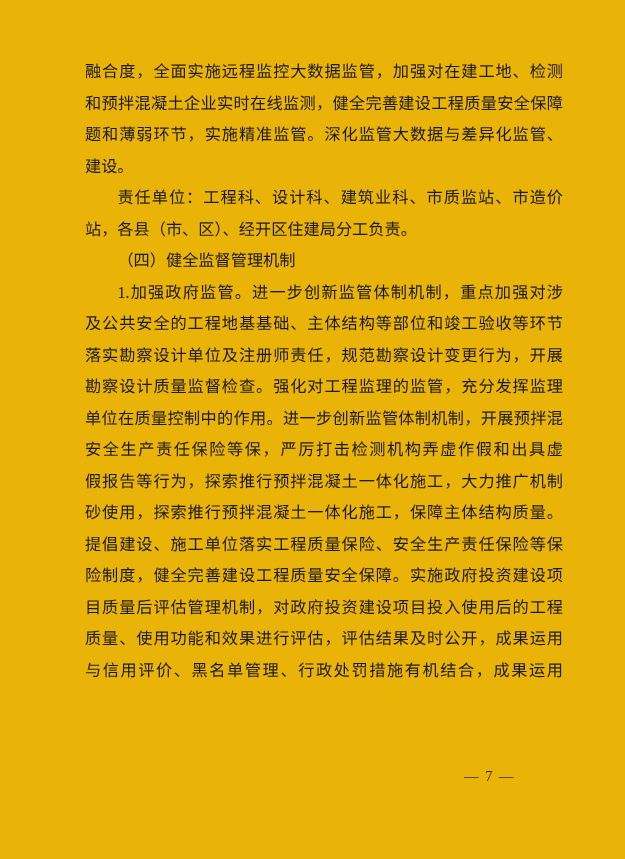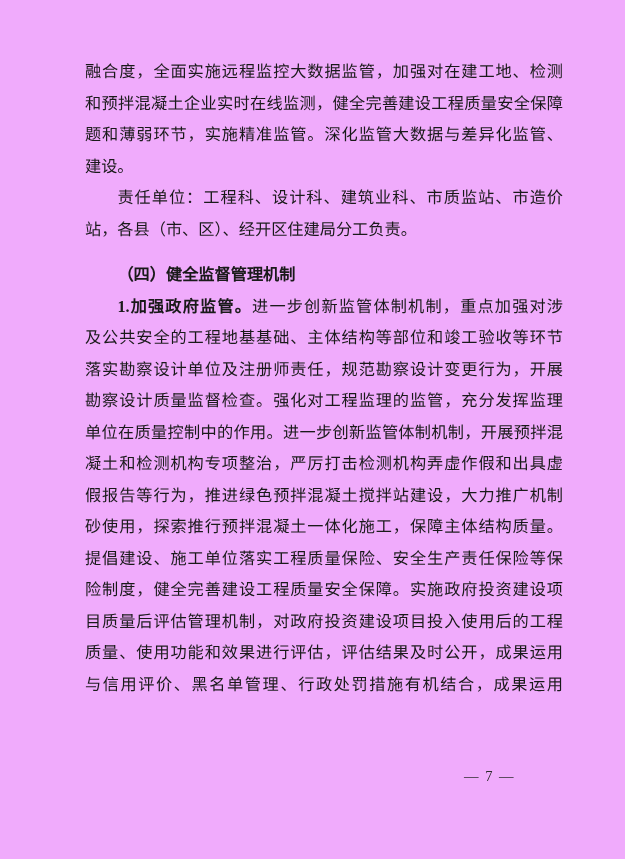--- a/index.html
+++ b/index.html
@@ -4,21 +4,21 @@
 <style>
   html, body {
     margin: 0;
     padding: 0;
     background: #ffffff;
   }
   .page {
     position: relative;
     width: 625px;
     height: 859px;
-    background: #f0abfc;
+    background: #eab308;
     overflow: hidden;
     font-family: "Liberation Serif", "DejaVu Serif", serif;
   }
   .doc-body {
     position: absolute;
     top: 57px;
     left: 85px;
     width: 478px;
     font-size: 16.2px;
     line-height: 31.5px;
@@ -33,25 +33,24 @@
     text-justify: inter-character;
     white-space: normal;
   }
   .doc-line.end {
     text-align-last: left;
   }
   .doc-line.indent {
     text-indent: 2em;
   }
   .doc-line.heading {
-    font-weight: bold;
-    margin-top: 14px;
+    font-weight: normal;
   }
   .bold {
-    font-weight: bold;
+    font-weight: normal;
   }
   .page-number {
     position: absolute;
     top: 766px;
     right: 110px;
     font-size: 14.5px;
     line-height: 20px;
     color: #2a2a2a;
     letter-spacing: 1.5px;
     white-space: pre;
@@ -67,22 +66,22 @@
       <div class="doc-line">题和薄弱环节，实施精准监管。深化监管大数据与差异化监管、</div>
       <div class="doc-line end">建设。</div>
       <div class="doc-line indent">责任单位：工程科、设计科、建筑业科、市质监站、市造价</div>
       <div class="doc-line end">站，各县（市、区）、经开区住建局分工负责。</div>
       <div class="doc-line indent end heading">（四）健全监督管理机制</div>
       <div class="doc-line indent"><span class="bold">1.加强政府监管。</span>进一步创新监管体制机制，重点加强对涉</div>
       <div class="doc-line">及公共安全的工程地基基础、主体结构等部位和竣工验收等环节</div>
       <div class="doc-line">落实勘察设计单位及注册师责任，规范勘察设计变更行为，开展</div>
       <div class="doc-line">勘察设计质量监督检查。强化对工程监理的监管，充分发挥监理</div>
       <div class="doc-line">单位在质量控制中的作用。进一步创新监管体制机制，开展预拌混</div>
-      <div class="doc-line">凝土和检测机构专项整治，严厉打击检测机构弄虚作假和出具虚</div>
-      <div class="doc-line">假报告等行为，推进绿色预拌混凝土搅拌站建设，大力推广机制</div>
+      <div class="doc-line">安全生产责任保险等保，严厉打击检测机构弄虚作假和出具虚</div>
+      <div class="doc-line">假报告等行为，探索推行预拌混凝土一体化施工，大力推广机制</div>
       <div class="doc-line">砂使用，探索推行预拌混凝土一体化施工，保障主体结构质量。</div>
       <div class="doc-line">提倡建设、施工单位落实工程质量保险、安全生产责任保险等保</div>
       <div class="doc-line">险制度，健全完善建设工程质量安全保障。实施政府投资建设项</div>
       <div class="doc-line">目质量后评估管理机制，对政府投资建设项目投入使用后的工程</div>
       <div class="doc-line">质量、使用功能和效果进行评估，评估结果及时公开，成果运用</div>
       <div class="doc-line">与信用评价、黑名单管理、行政处罚措施有机结合，成果运用</div>
     </div>
   <div class="page-number">— 7 —</div>
 </div>
 

